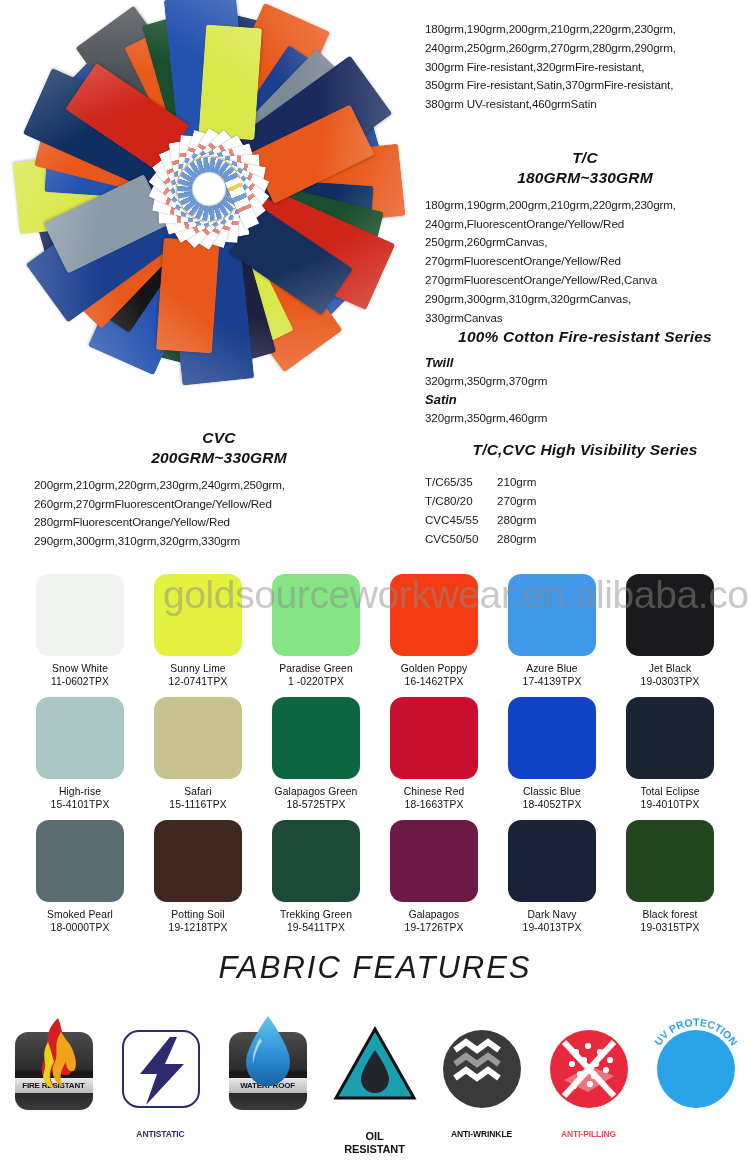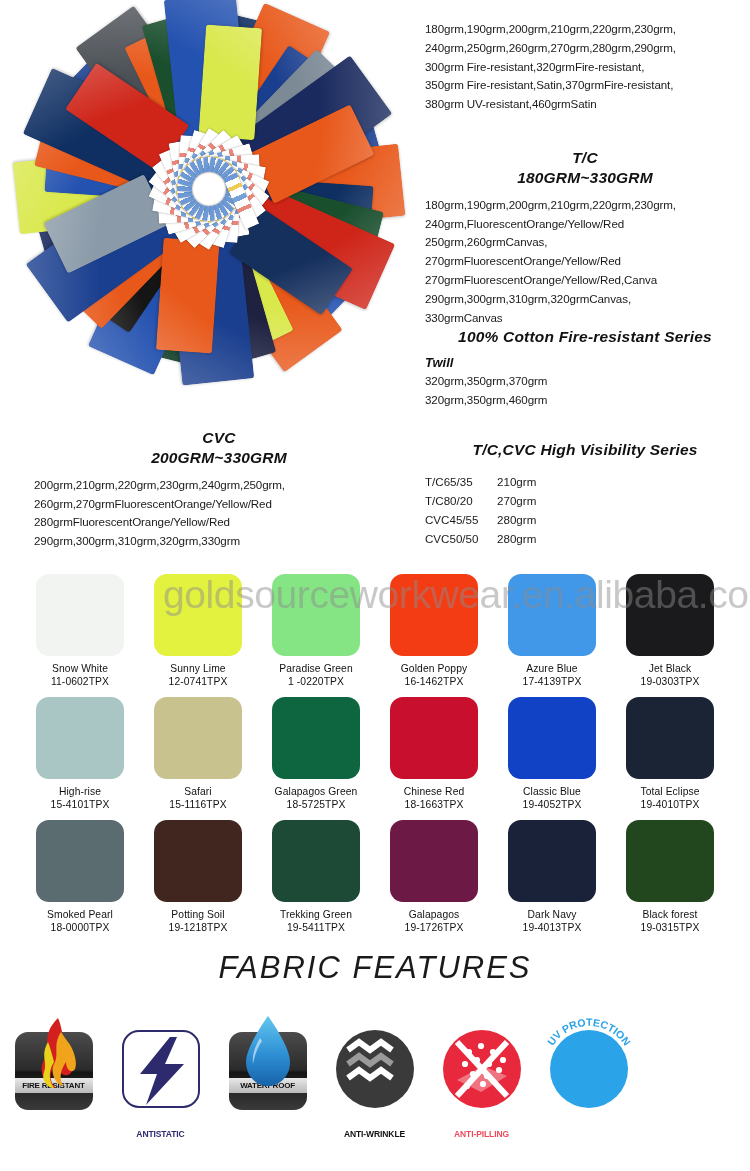--- a/index.html
+++ b/index.html
@@ -397,20 +397,21 @@
 270grmFluorescentOrange/Yellow/Red,Canva
 290grm,300grm,310grm,320grmCanvas,
 330grmCanvas</div>
   </div>
 
   <div class="spec-block" id="blk-cotton">
     <div class="spec-h1">100% Cotton Fire-resistant Series</div>
     <div class="gap-sm"></div>
     <div class="spec-h2">Twill</div>
     <div class="spec-body">320grm,350grm,370grm</div>
+    <div class="spec-h2">Satin</div>
     <div class="spec-body">320grm,350grm,460grm</div>
   </div>
 
   <div class="spec-block" id="blk-hv">
     <div class="spec-h1">T/C,CVC High Visibility Series</div>
     <div class="gap-md"></div>
     <div class="hv-table" id="hv-rows">
         <div class="r">
           <span class="c1">T/C65/35</span>
           <span>210grm</span>
@@ -491,21 +492,21 @@
         <div class="swatch-code">18-5725TPX</div>
       </div>
       <div class="swatch-cell">
         <div class="swatch-chip" style="background: rgb(200, 16, 46);"></div>
         <div class="swatch-name">Chinese Red</div>
         <div class="swatch-code">18-1663TPX</div>
       </div>
       <div class="swatch-cell">
         <div class="swatch-chip" style="background: rgb(17, 65, 196);"></div>
         <div class="swatch-name">Classic Blue</div>
-        <div class="swatch-code">19-4052TPX</div>
+        <div class="swatch-code">18-4052TPX</div>
       </div>
       <div class="swatch-cell">
         <div class="swatch-chip" style="background: rgb(27, 36, 53);"></div>
         <div class="swatch-name">Total Eclipse</div>
         <div class="swatch-code">19-4010TPX</div>
       </div>
     </div>
     <div class="swatch-row">
       <div class="swatch-cell">
         <div class="swatch-chip" style="background: rgb(91, 108, 112);"></div>
@@ -578,20 +579,32 @@
               <linearGradient id="dg" x1="0" y1="0" x2="0" y2="1">
                 <stop offset="0%" stop-color="#63c6f0"></stop>
                 <stop offset="55%" stop-color="#2e8fd4"></stop>
                 <stop offset="100%" stop-color="#1663a8"></stop>
               </linearGradient>
             </defs>
             <path d="M28 2 C28 2 6 32 6 48 C6 62 16 72 28 72 C40 72 50 62 50 48 C50 32 28 2 28 2Z" fill="url(#dg)"></path>
             <path d="M20 24 C14 34 12 42 13 50 C14 44 17 34 22 27Z" fill="rgba(255,255,255,0.55)"></path>
           </svg>
         </div>
+      </div>
+    </div>
+    <div class="feature">
+      <div class="art">
+        <div class="tri-wrap">
+          <svg width="84" height="76" viewBox="0 0 84 76">
+            <path d="M42 3 L81 72 L3 72 Z" fill="#1a9fb0" stroke="#111111" stroke-width="3"></path>
+            <path d="M42 24 C42 24 28 44 28 53 C28 61 34 67 42 67 C50 67 56 61 56 53 C56 44 42 24 42 24Z" fill="#24242c"></path>
+          </svg>
+        </div>
+        <div class="cap-below" style="white-space: pre-line; font-size: 11px; color: rgb(17, 17, 17);">OIL
+RESISTANT</div>
       </div>
     </div>
     <div class="feature">
       <div class="art">
         <div class="circ circ-dark">
           <svg width="78" height="78" viewBox="0 0 78 78">
             <path d="M12 20 l11 -8 l11 8 l11 -8 l11 8" fill="none" stroke="#ffffff" stroke-width="6"></path>
             <path d="M12 34 l11 -8 l11 8 l11 -8 l11 8" fill="none" stroke="#9a9a9a" stroke-width="6"></path>
             <path d="M12 48 l11 -8 l11 8 l11 -8 l11 8" fill="none" stroke="#ffffff" stroke-width="6"></path>
           </svg>

